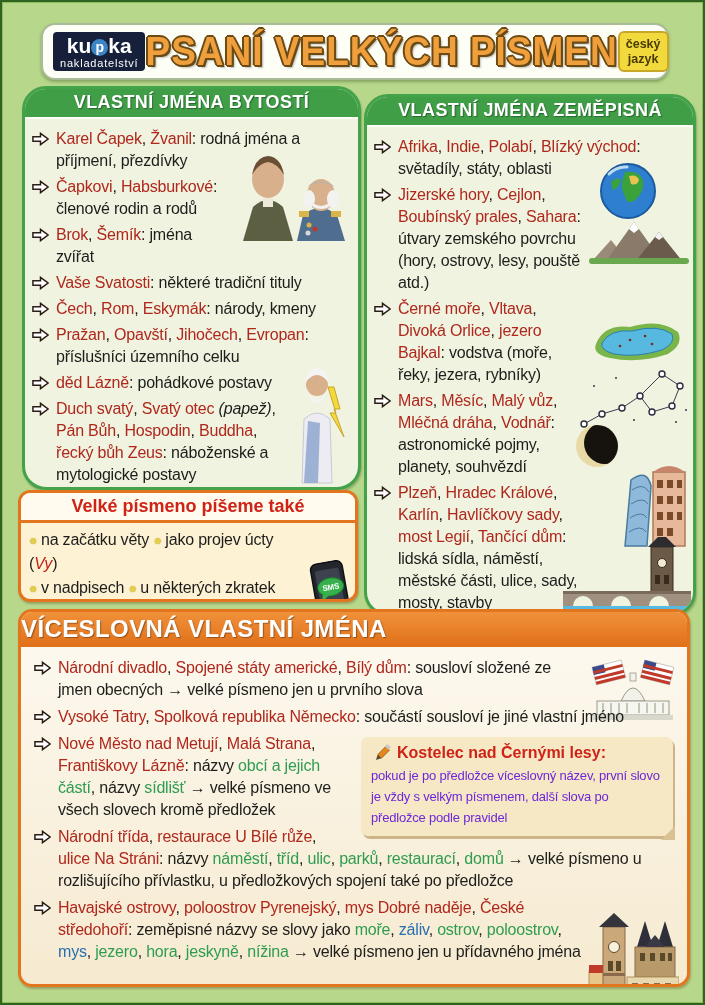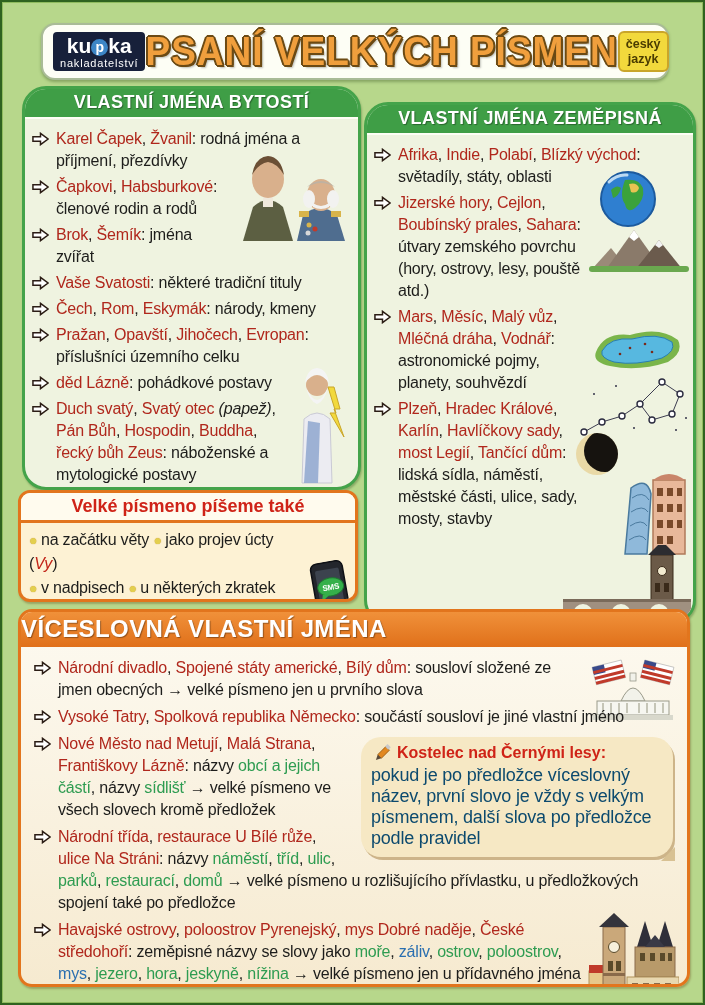--- a/index.html
+++ b/index.html
@@ -23,21 +23,21 @@
   .badge{background:#f2d93c;border:2px solid #c9a52a;border-radius:6px;color:#4a3c00;font-weight:bold;
       font-size:12.5px;line-height:1.15;text-align:center;padding:4px 6px;}
 
   
   .panel{position:absolute;border:3px solid #44a34a;border-radius:24px;background:#eff3e0;overflow:hidden;
       box-shadow:1px 2px 2px rgba(40,70,20,.3);}
   .panel-header{background:#3f9e46;color:#fff;font-weight:bold;font-size:18px;text-align:center;
       padding:3px 0 4px;letter-spacing:.4px;text-shadow:1px 1px 1px rgba(0,0,0,.35);border-bottom:2px solid #fdfef5;}
   .panel-body{position:relative;padding:6px 6px 4px 6px;}
   #beings-panel{left:20px;top:84px;width:333px;height:398px;}
-  #geo-panel{left:362px;top:100px;width:326px;height:516px;}
+  #geo-panel{left:362px;top:92px;width:326px;height:516px;}
 
   .item{position:relative;padding-left:25px;margin:3px 0 4px;font-size:16px;line-height:22px;
       color:#1d1d1b;letter-spacing:-.2px;}
   .arrow{position:absolute;left:1px;top:4px;}
 
   .seg-red{color:#b0271c;}
   .seg-dark{color:#1d1d1b;}
   .seg-green{color:#2e9c51;}
   .seg-blue{color:#2a6fb0;}
   .seg-idark{color:#1d1d1b;font-style:italic;}
@@ -58,26 +58,26 @@
 
   
   #multi-section{position:absolute;left:16px;top:607px;width:672px;height:378px;border:3px solid #e2751d;
       border-radius:14px;background:linear-gradient(#fdfaf1,#f6ead0);box-sizing:border-box;overflow:hidden;
       box-shadow:1px 2px 2px rgba(90,50,10,.3);}
   #multi-section .section-header{background:linear-gradient(#f0913a,#e0701a);color:#fff;font-weight:bold;
       font-size:24px;text-align:left;padding:3px 0 4px;letter-spacing:.4px;text-shadow:1px 1px 1px rgba(0,0,0,.35);}
   #multi-section .section-body{position:relative;padding:8px 12px 6px;font-size:16px;}
   #multi-section .item{margin:2px 0 5px;}
 
-  .note{float:right;width:292px;background:#f6e8c4;border-radius:20px;margin:4px 2px 8px 14px;
+  .note{float:right;width:292px;background:#f6e8c4;border-radius:7px;margin:4px 2px 8px 14px;
       padding:6px 10px 8px;box-shadow:2px 3px 0 #cdb489;position:relative;}
   .note::after{content:"";position:absolute;right:-2px;bottom:-4px;border-style:solid;
       border-width:0 0 14px 14px;border-color:transparent transparent #d8c193 transparent;}
   .note-title{color:#cf2317;font-weight:bold;font-size:16px;line-height:20px;margin-left:4px;}
-  .note-body{color:#0c4a6e;font-size:18px;line-height:21px;letter-spacing:-.2px;margin-top:2px;}
+  .note-body{color:#6d28d9;font-size:13px;line-height:21px;letter-spacing:-.2px;margin-top:2px;}
   .pencil{vertical-align:-3px;margin-right:4px;}
 </style>
 </head>
 <body>
 
 <div class="page">
 
   <div class="header-box">
     <div class="logo">
       <div class="big"><span>ku</span><span class="pdot">p</span><span>ka</span></div>
@@ -245,20 +245,23 @@
         <path d="M86 69 a10 10 0 0 1 20 0 Z" fill="#eff3e0"></path>
         <rect x="0" y="69" width="128" height="7" fill="#57b8e0"></rect>
       </svg>
 
       <div class="item"><svg class="arrow" width="17" height="14" viewBox="0 0 18 14">
             <path d="M1 4.5 h8 V1 l8 6 -8 6 V9.5 H1 Z" fill="#fff" stroke="#2b1d15" stroke-width="1.6"></path>
           </svg><span><span class="seg-red">Afrika</span><span class="seg-dark">, </span><span class="seg-red">Indie</span><span class="seg-dark">, </span><span class="seg-red">Polabí</span><span class="seg-dark">, </span><span class="seg-red">Blízký východ</span><span class="seg-dark">: světadíly, státy, oblasti</span></span></div>
       <div class="item" style="padding-right:100px"><svg class="arrow" width="17" height="14" viewBox="0 0 18 14">
             <path d="M1 4.5 h8 V1 l8 6 -8 6 V9.5 H1 Z" fill="#fff" stroke="#2b1d15" stroke-width="1.6"></path>
           </svg><span><span class="seg-red">Jizerské hory</span><span class="seg-dark">, </span><span class="seg-red">Cejlon</span><span class="seg-dark">, </span><span class="seg-red">Boubínský prales</span><span class="seg-dark">, </span><span class="seg-red">Sahara</span><span class="seg-dark">: útvary zemského povrchu (hory, ostrovy, lesy, pouště atd.)</span></span></div>
+      <div class="item" style="padding-right:100px"><svg class="arrow" width="17" height="14" viewBox="0 0 18 14">
+            <path d="M1 4.5 h8 V1 l8 6 -8 6 V9.5 H1 Z" fill="#fff" stroke="#2b1d15" stroke-width="1.6"></path>
+          </svg><span><span class="seg-red">Černé moře</span><span class="seg-dark">, </span><span class="seg-red">Vltava</span><span class="seg-dark">, </span><span class="seg-red">Divoká Orlice</span><span class="seg-dark">, </span><span class="seg-red">jezero Bajkal</span><span class="seg-dark">: vodstva (moře, řeky, jezera, rybníky)</span></span></div>
       <div class="item" style="padding-right:112px"><svg class="arrow" width="17" height="14" viewBox="0 0 18 14">
             <path d="M1 4.5 h8 V1 l8 6 -8 6 V9.5 H1 Z" fill="#fff" stroke="#2b1d15" stroke-width="1.6"></path>
           </svg><span><span class="seg-red">Mars</span><span class="seg-dark">, </span><span class="seg-red">Měsíc</span><span class="seg-dark">, </span><span class="seg-red">Malý vůz</span><span class="seg-dark">, </span><span class="seg-red">Mléčná dráha</span><span class="seg-dark">, </span><span class="seg-red">Vodnář</span><span class="seg-dark">: astronomické pojmy, planety, souhvězdí</span></span></div>
       <div class="item" style="padding-right:104px"><svg class="arrow" width="17" height="14" viewBox="0 0 18 14">
             <path d="M1 4.5 h8 V1 l8 6 -8 6 V9.5 H1 Z" fill="#fff" stroke="#2b1d15" stroke-width="1.6"></path>
           </svg><span><span class="seg-red">Plzeň</span><span class="seg-dark">, </span><span class="seg-red">Hradec Králové</span><span class="seg-dark">, </span><span class="seg-red">Karlín</span><span class="seg-dark">, </span><span class="seg-red">Havlíčkovy sady</span><span class="seg-dark">, </span><span class="seg-red">most Legií</span><span class="seg-dark">, </span><span class="seg-red">Tančící dům</span><span class="seg-dark">: lidská sídla, náměstí, městské části, ulice, sady, mosty, stavby</span></span></div>
     </div>
   </div>
 
   <div id="also-box">

